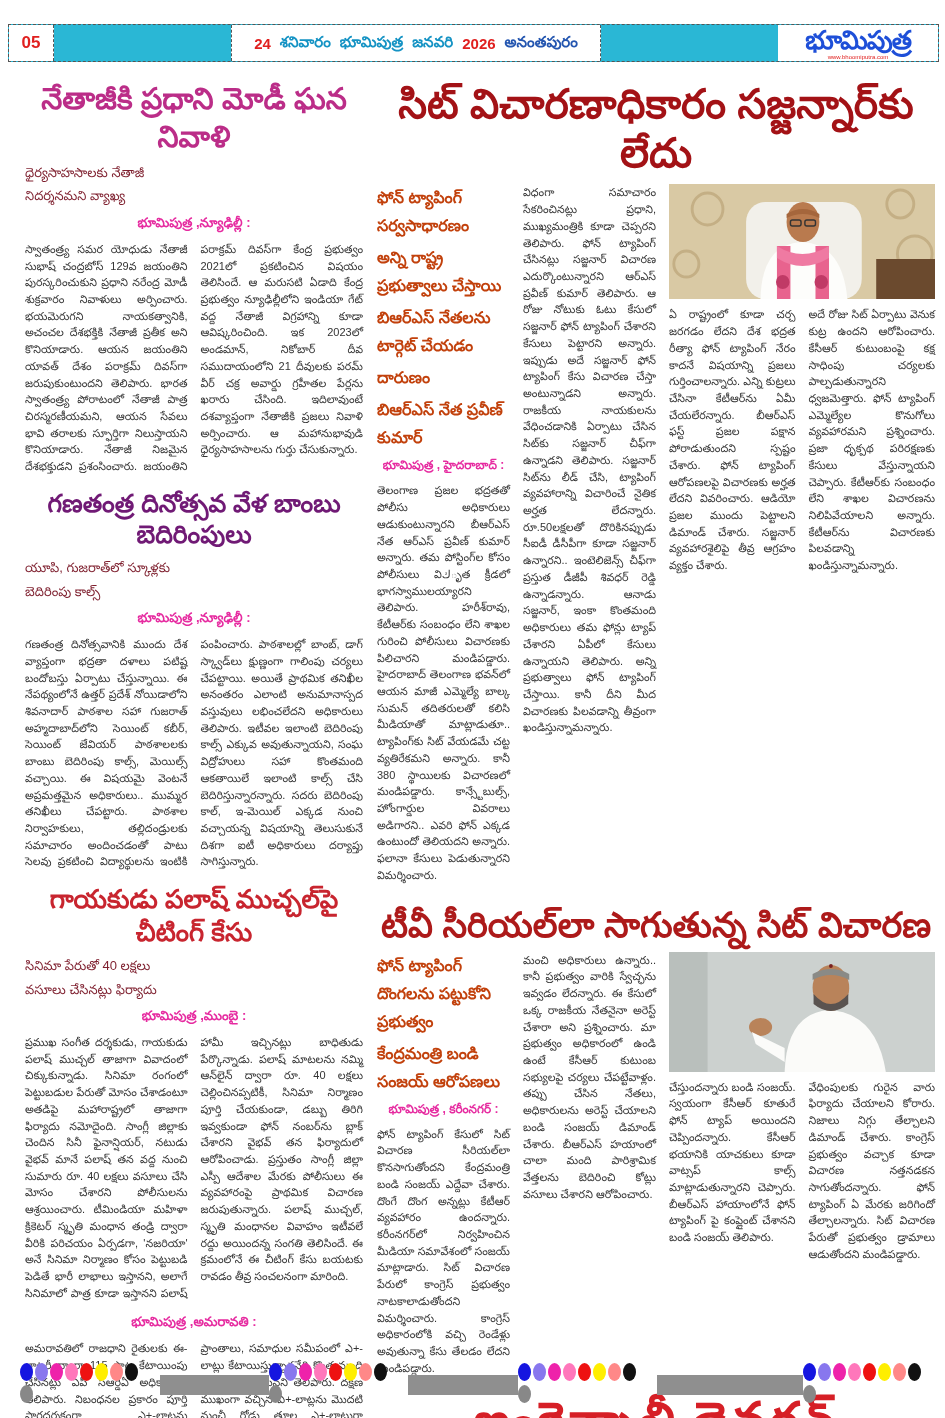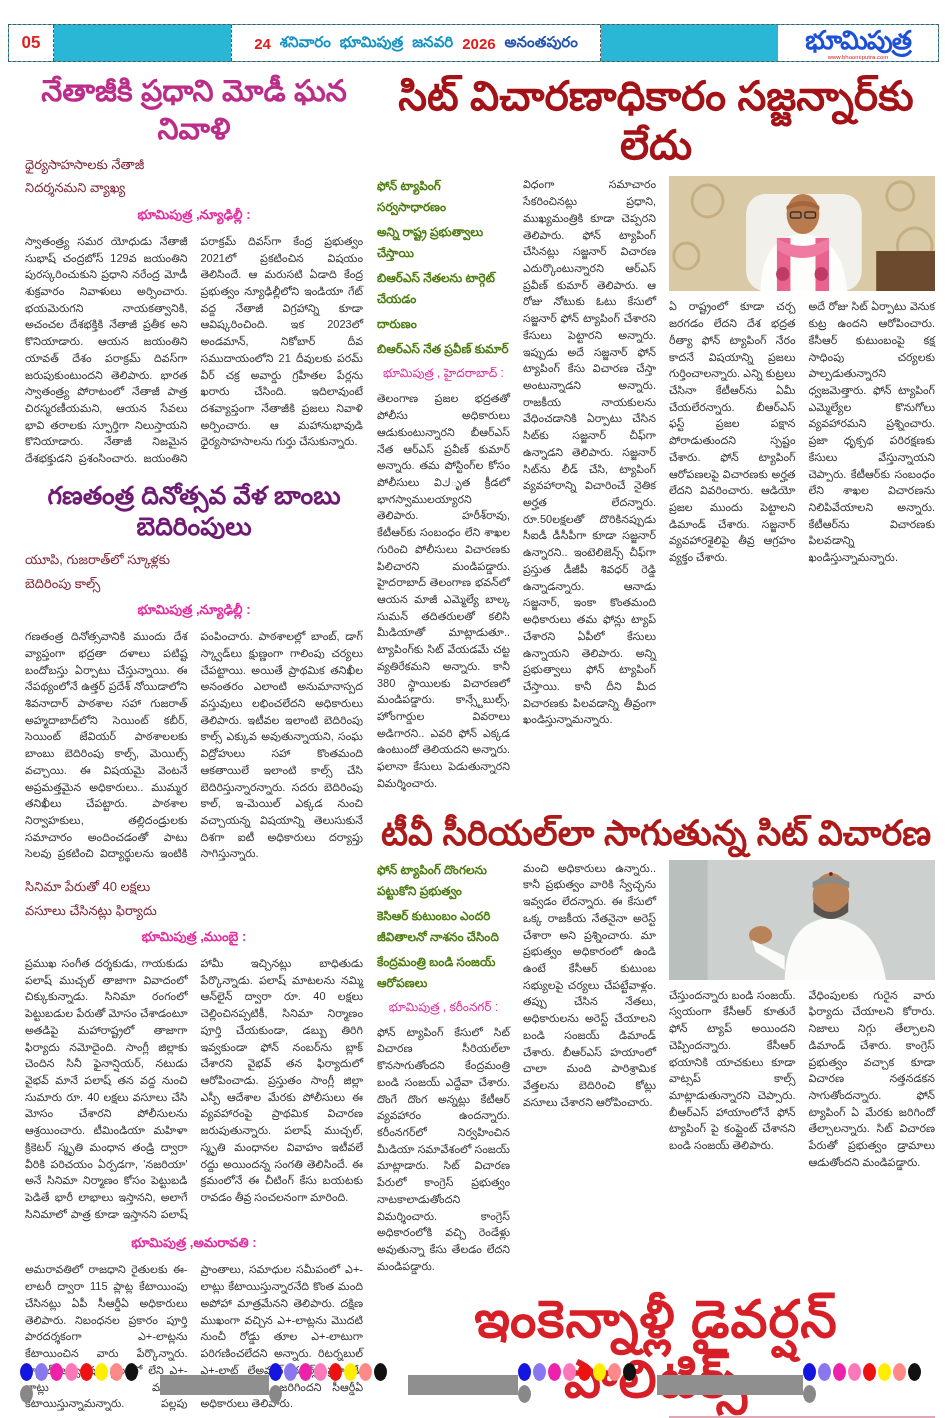--- a/index.html
+++ b/index.html
@@ -15,33 +15,33 @@
             align-items:center;gap:9px;padding:0 22px;font-weight:bold;font-size:15px;white-space:nowrap;}
   .dt-red{color:#e0201f;} .dt-teal{color:#1593c4;} .dt-blue{color:#2456b0;}
   .logo-box{width:160px;background:#fff;display:flex;flex-direction:column;align-items:center;justify-content:center;line-height:1;}
   .logo-main{font-weight:bold;font-size:26px;color:#1e4fd8;letter-spacing:-1px;}
   .logo-sub{font-size:6px;color:#e0201f;margin-top:1px;}
   
   .content{position:absolute;top:72px;left:25px;right:10px;display:flex;gap:14px;}
   .col-left{width:338px;flex:0 0 338px;}
   .col-right{flex:1;min-width:0;}
   
-  article{margin-bottom:13px;}
+  article{margin-bottom:13px;margin-top:8px;}
   .hl{font-weight:bold;text-align:center;line-height:1.25;margin:0 0 6px 0;}
   .hl-a1{font-size:30px;color:#bb2d88;}
   .hl-a2{font-size:25px;color:#701a75;}
   .hl-a3{font-size:26px;color:#c8252f;}
   .hl-a4{font-size:26px;color:#9a35a5;}
   .hl-b1{font-size:41px;color:#a31216;line-height:1.2;}
   .hl-b2{font-size:35px;color:#ad1a1a;line-height:1.2;}
   .hl-b3{font-size:52px;color:#d61f26;line-height:1.15;letter-spacing:1px;}
   .subhead{color:#7e1f2e;font-weight:normal;font-size:13px;line-height:1.8;}
-  .subhead-sm{color:#4d7c0f;font-weight:bold;font-size:12px;line-height:1.75;margin-bottom:4px;}
+  .subhead-sm{color:#c2410c;font-weight:bold;font-size:16px;line-height:1.75;margin-bottom:4px;}
   .byline{color:#e62ba0;font-weight:bold;text-align:center;font-size:13px;margin:7px 0 8px 0;}
-  .byline-sm{color:#e62ba0;font-weight:normal;text-align:center;font-size:12px;margin:6px 0 7px 0;}
+  .byline-sm{color:#e62ba0;font-weight:bold;text-align:center;font-size:12px;margin:6px 0 7px 0;}
   .body2{column-count:2;column-gap:13px;font-size:11px;line-height:1.52;text-align:justify;color:#333;}
   .bodytxt{font-size:11px;line-height:1.52;text-align:justify;color:#333;}
   
   .cols{display:flex;gap:13px;}
   .cols .c{flex:1;min-width:0;}
   .rblock{flex:2;min-width:0;display:flex;flex-direction:column;gap:7px;}
   .photo{width:100%;display:block;background:#cfcfcf;}
   .photo svg{display:block;width:100%;height:100%;}
   
   .regrow{position:absolute;left:20px;right:10px;bottom:20px;height:26px;display:flex;align-items:center;}
@@ -87,20 +87,21 @@
 
       <article>
         <h2 class="hl hl-a2">గణతంత్ర దినోత్సవ వేళ బాంబు బెదిరింపులు</h2>
         <div class="subhead">యూపి, గుజరాత్‌లో స్కూళ్లకు</div>
         <div class="subhead">బెదిరింపు కాల్స్</div>
         <div class="byline">భూమిపుత్ర ,న్యూఢిల్లీ :</div>
         <div class="body2">గణతంత్ర దినోత్సవానికి ముందు దేశ వ్యాప్తంగా భద్రతా దళాలు పటిష్ట బందోబస్తు ఏర్పాటు చేస్తున్నాయి. ఈ నేపథ్యంలోనే ఉత్తర్ ప్రదేశ్ నోయిడాలోని శివనాదార్ పాఠశాల సహా గుజరాత్ అహ్మదాబాద్‌లోని సెయింట్ కబీర్, సెయింట్ జేవియర్ పాఠశాలలకు బాంబు బెదిరింపు కాల్స్, మెయిల్స్ వచ్చాయి. ఈ విషయమై వెంటనే అప్రమత్తమైన అధికారులు.. ముమ్మర తనిఖీలు చేపట్టారు. పాఠశాల నిర్వాహకులు, తల్లిదండ్రులకు సమాచారం అందించడంతో పాటు సెలవు ప్రకటించి విద్యార్థులను ఇంటికి పంపించారు. పాఠశాలల్లో బాంబ్, డాగ్ స్క్వాడ్‌లు క్షుణ్ణంగా గాలింపు చర్యలు చేపట్టాయి. అయితే ప్రాథమిక తనిఖీల అనంతరం ఎలాంటి అనుమానాస్పద వస్తువులు లభించలేదని అధికారులు తెలిపారు. ఇటీవల ఇలాంటి బెదిరింపు కాల్స్ ఎక్కువ అవుతున్నాయని, సంఘ విద్రోహులు సహా కొంతమంది ఆకతాయిలే ఇలాంటి కాల్స్ చేసి బెదిరిస్తున్నారన్నారు. సదరు బెదిరింపు కాల్, ఇ-మెయిల్ ఎక్కడ నుంచి వచ్చాయన్న విషయాన్ని తెలుసుకునే దిశగా ఐటీ అధికారులు దర్యాప్తు సాగిస్తున్నారు.</div>
       </article>
 
       <article>
+        <h2 class="hl hl-a3">గాయకుడు పలాష్ ముచ్చల్‌పై చీటింగ్ కేసు</h2>
         <div class="subhead">సినిమా పేరుతో 40 లక్షలు</div>
         <div class="subhead">వసూలు చేసినట్లు ఫిర్యాదు</div>
         <div class="byline">భూమిపుత్ర ,ముంబై :</div>
         <div class="body2">ప్రముఖ సంగీత దర్శకుడు, గాయకుడు పలాష్ ముచ్చల్ తాజాగా వివాదంలో చిక్కుకున్నాడు. సినిమా రంగంలో పెట్టుబడుల పేరుతో మోసం చేశాడంటూ అతడిపై మహారాష్ట్రలో తాజాగా ఫిర్యాదు నమోదైంది. సాంగ్లీ జిల్లాకు చెందిన సినీ ఫైనాన్షియర్, నటుడు వైభవ్ మానే పలాష్ తన వద్ద నుంచి సుమారు రూ. 40 లక్షలు వసూలు చేసి మోసం చేశారని పోలీసులను ఆశ్రయించారు. టీమిండియా మహిళా క్రికెటర్ స్మృతి మంధాన తండ్రి ద్వారా వీరికి పరిచయం ఏర్పడగా, 'నజరియా' అనే సినిమా నిర్మాణం కోసం పెట్టుబడి పెడితే భారీ లాభాలు ఇస్తానని, అలాగే సినిమాలో పాత్ర కూడా ఇస్తానని పలాష్ హామీ ఇచ్చినట్లు బాధితుడు పేర్కొన్నాడు. పలాష్ మాటలను నమ్మి ఆన్‌లైన్ ద్వారా రూ. 40 లక్షలు చెల్లించినప్పటికీ, సినిమా నిర్మాణం పూర్తి చేయకుండా, డబ్బు తిరిగి ఇవ్వకుండా ఫోన్ నంబర్‌ను బ్లాక్ చేశారని వైభవ్ తన ఫిర్యాదులో ఆరోపించాడు. ప్రస్తుతం సాంగ్లీ జిల్లా ఎస్పీ ఆదేశాల మేరకు పోలీసులు ఈ వ్యవహారంపై ప్రాథమిక విచారణ జరుపుతున్నారు. పలాష్ ముచ్చల్, స్మృతి మంధానల వివాహం ఇటీవలే రద్దు అయిందన్న సంగతి తెలిసిందే. ఈ క్రమంలోనే ఈ చీటింగ్ కేసు బయటకు రావడం తీవ్ర సంచలనంగా మారింది.</div>
       </article>
 
       <article>
         <div class="byline">భూమిపుత్ర ,అమరావతి :</div>
         <div class="body2">అమరావతిలో రాజధాని రైతులకు ఈ-లాటరీ ద్వారా 115 ప్లాట్ల కేటాయింపు చేసినట్లు ఏపీ సీఆర్డీఏ అధికారులు తెలిపారు. నిబంధనల ప్రకారం పూర్తి పారదర్శకంగా ఎ+-లాట్లను కేటాయించిన వారు పేర్కొన్నారు. ల్యాండ్ అక్విజిషన్ స్థలంలో లేని ఎ+-లాట్లు మాత్రమే కేటాయిస్తున్నామన్నారు. పల్లపు ప్రాంతాలు, సమాధుల సమీపంలో ఎ+-లాట్లు కేటాయిస్తున్నారనేది కొంత మంది అపోహా మాత్రమేనని తెలిపారు. దక్షిణ ముఖంగా వచ్చిన ఎ+-లాట్లను మొదటి నుంచీ రోడ్డు తూల ఎ+-లాటుగా పరిగణించలేదని అన్నారు. రిటర్నబుల్ ఎ+-లాట్ లేఅవుట్ రూల్స్ ప్రకారమే మొత్తం ప్రక్రియ జరిగిందని సీఆర్డీఏ అధికారులు తెలిపారు.</div>
       </article>
@@ -150,21 +151,20 @@
             </div>
           </div>
         </div>
       </article>
 
       <article style="margin-top:20px">
         <h1 class="hl hl-b2">టీవీ సీరియల్‌లా సాగుతున్న సిట్ విచారణ</h1>
         <div class="cols">
           <div class="c">
             <div class="subhead-sm">ఫోన్ ట్యాపింగ్ దొంగలను పట్టుకోని ప్రభుత్వం</div>
-            <div class="subhead-sm">కెసిఆర్ కుటుంబం ఎందరి జీవితాలనో నాశనం చేసింది</div>
             <div class="subhead-sm">కేంద్రమంత్రి బండి సంజయ్ ఆరోపణలు</div>
             <div class="byline-sm">భూమిపుత్ర , కరీంనగర్ :</div>
             <div class="bodytxt">ఫోన్ ట్యాపింగ్ కేసులో సిట్ విచారణ సీరియల్‌లా కొనసాగుతోందని కేంద్రమంత్రి బండి సంజయ్ ఎద్దేవా చేశారు. దొంగే దొంగ అన్నట్లు కేటీఆర్ వ్యవహారం ఉందన్నారు. కరీంనగర్‌లో నిర్వహించిన మీడియా సమావేశంలో సంజయ్ మాట్లాడారు. సిట్ విచారణ పేరులో కాంగ్రెస్ ప్రభుత్వం నాటకాలాడుతోందని విమర్శించారు. కాంగ్రెస్ అధికారంలోకి వచ్చి రెండేళ్లు అవుతున్నా కేసు తేలడం లేదని మండిపడ్డారు.</div>
           </div>
           <div class="c bodytxt">మంచి అధికారులు ఉన్నారు.. కానీ ప్రభుత్వం వారికి స్వేచ్ఛను ఇవ్వడం లేదన్నారు. ఈ కేసులో ఒక్క రాజకీయ నేతనైనా అరెస్ట్ చేశారా అని ప్రశ్నించారు. మా ప్రభుత్వం అధికారంలో ఉండి ఉంటే కేసీఆర్ కుటుంబ సభ్యులపై చర్యలు చేపట్టేవాళ్లం. తప్పు చేసిన నేతలు, అధికారులను అరెస్ట్ చేయాలని బండి సంజయ్ డిమాండ్ చేశారు. బీఆర్ఎస్ హయాంలో చాలా మంది పారిశ్రామిక వేత్తలను బెదిరించి కోట్లు వసూలు చేశారని ఆరోపించారు.</div>
           <div class="rblock">
             <div class="photo" style="height:120px">
               <svg viewBox="0 0 276 120" preserveAspectRatio="none">
                 <rect width="276" height="120" fill="#ccd1cf"></rect>
                 <rect x="0" y="0" width="40" height="120" fill="#b9bfbc"></rect>

